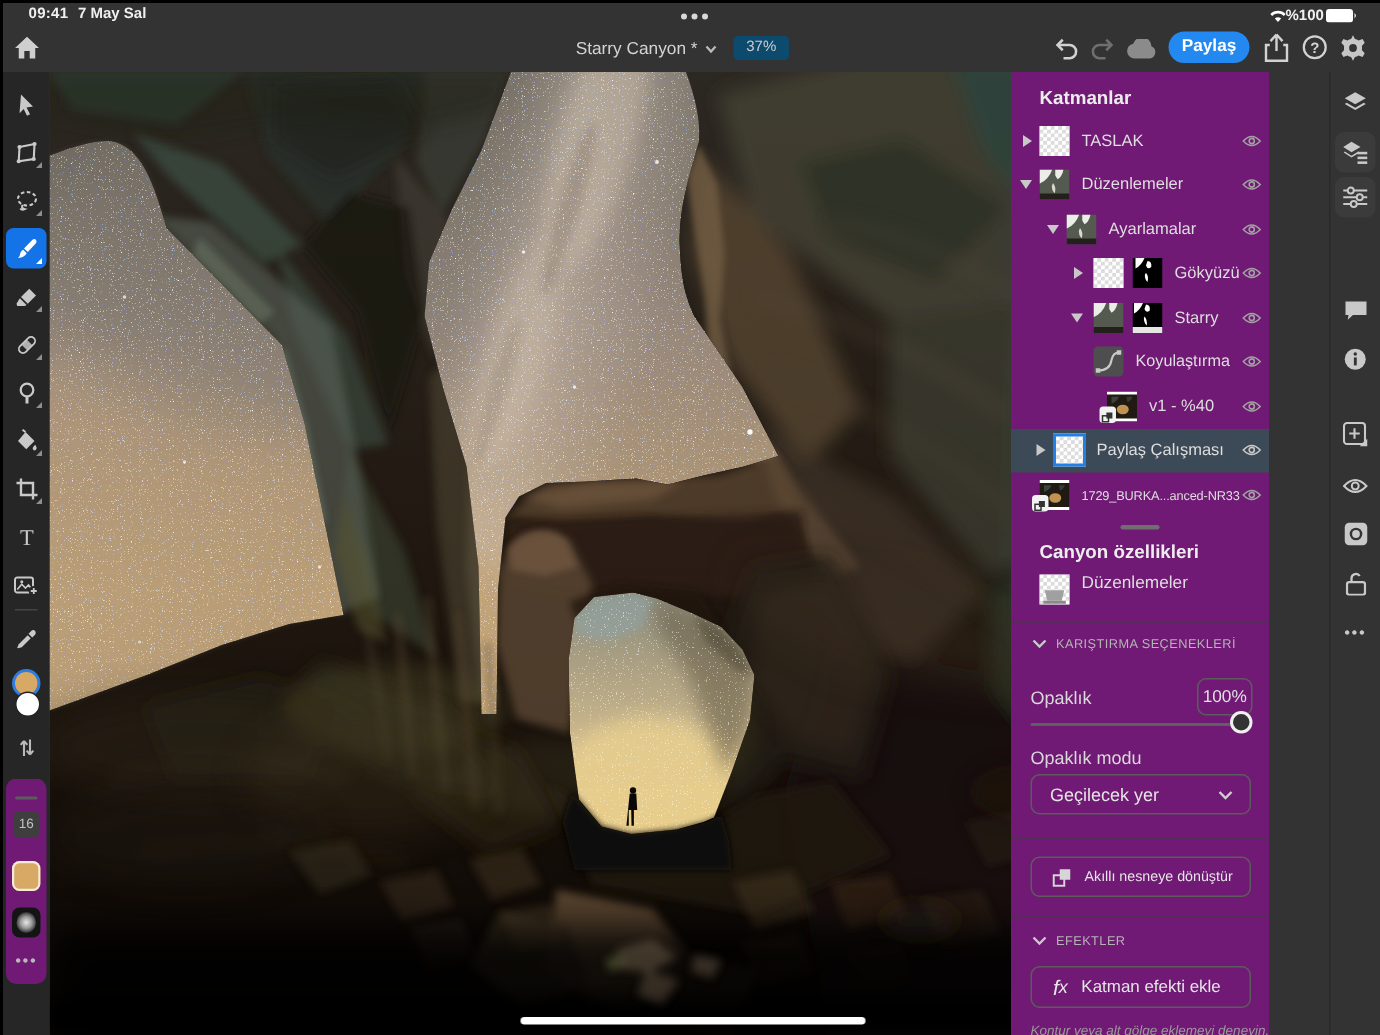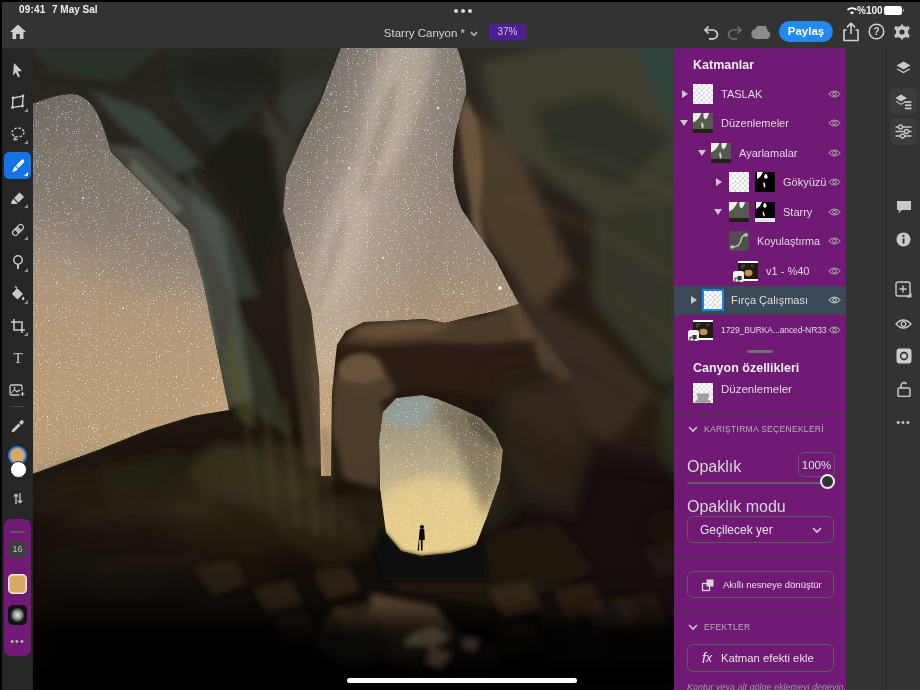--- a/index.html
+++ b/index.html
@@ -8,21 +8,21 @@
   .app { position:absolute; left:2px; top:2px; width:918px; height:688px; background:#333333; }
   
   .statusbar { position:absolute; left:0; top:0; width:918px; height:17px; color:#f0f0f0; }
   .sb-time { position:absolute; left:17px; top:2px; font-size:10px; font-weight:bold; letter-spacing:.2px; }
   .sb-date { position:absolute; left:50px; top:2px; font-size:10px; font-weight:bold; }
   .sb-dots { position:absolute; left:452px; top:7px; line-height:0; display:flex; gap:3px; }
   .sb-dots span{ display:block; width:4px; height:4px; border-radius:50%; background:#d8d8d8; }
   .sb-batt-label { position:absolute; left:855px; top:3px; font-size:10px; font-weight:bold;}
   .toolbar { position:absolute; left:0; top:17px; width:918px; height:29px; }
   .doc-title { position:absolute; left:-30px; top:8px; width:918px; text-align:center; font-size:11.5px; color:#d4d4d4; }
-  .zoom-badge { position:absolute; left:487px; top:5px; width:37px; height:16px; background:#4c1d95; border-radius:3px; color:#cdcdcd; font-size:10px; text-align:center; line-height:16px; }
+  .zoom-badge { position:absolute; left:487px; top:5px; width:37px; height:16px; background:#0c4a6e; border-radius:3px; color:#cdcdcd; font-size:10px; text-align:center; line-height:16px; }
   .paylas { position:absolute; left:777px; top:2px; width:54px; height:21px; background:#2388ef; border-radius:11px; color:#fff; font-size:12px; font-weight:bold; text-align:center; line-height:21px; }
   
   .lbar { position:absolute; left:0; top:46px; width:31px; height:642px; background:#262626; }
   .tool { position:absolute; left:0; width:31px; height:28px; display:flex; align-items:center; justify-content:center; }
   .tool-sel { position:absolute; left:2px; width:27px; height:27px; background:#1473e6; border-radius:5px; }
   .subpanel { position:absolute; left:2px; top:471px; width:27px; height:137px; background:#701a75; border-radius:7px; }
   
   .rpanel { position:absolute; left:672px; top:46px; width:172px; height:642px; background:#701a75; }
   .rsidebar { position:absolute; left:884px; top:46px; width:33px; height:642px; background:#333333; border-left:1px solid #2a2a2a; }
   .ktitle { position:absolute; left:19px; font-size:12.5px; font-weight:bold; color:#ededed; }
@@ -34,21 +34,21 @@
   .tri.r { border-left:6px solid #c8c8c8; border-top:4px solid transparent; border-bottom:4px solid transparent; }
   .tri.d { border-top:6px solid #c8c8c8; border-left:4px solid transparent; border-right:4px solid transparent; }
   .thumb { position:absolute; top:50%; transform:translateY(-50%); width:20px; height:20px; }
   .checker { background:#fff; background-image:
       linear-gradient(45deg,#d9d9d9 25%,transparent 25%,transparent 75%,#d9d9d9 75%),
       linear-gradient(45deg,#d9d9d9 25%,transparent 25%,transparent 75%,#d9d9d9 75%);
       background-size:5px 5px; background-position:0 0,2.5px 2.5px; }
   .sect-h { position:absolute; font-size:8.5px; color:#b4b4b4; letter-spacing:.3px; white-space:nowrap; }
   .divider { position:absolute; left:0; width:172px; height:1px; background:#3e3e3e; }
   .obtn { position:absolute; left:13px; width:147px; border:1px solid #5c5c5c; border-radius:6px; color:#e5e5e5; font-size:12px; display:flex; align-items:center; white-space:nowrap; }
-  .lbl { position:absolute; font-size:16px; color:#d8d8d8; }
+  .lbl { position:absolute; font-size:12px; color:#d8d8d8; }
   .homebar { position:absolute; left:345px; top:676px; width:230px; height:5px; border-radius:3px; background:#fff; }
   .corner { position:absolute; right:5px; bottom:4px; width:0; height:0; border-left:4px solid transparent; border-bottom:4px solid #8f8f8f; }
   .corner.w { border-bottom-color:#fff; }
   .sbtool { position:absolute; left:3px; width:27px; height:27px; background:#3b3b3b; border-radius:6px; display:flex; align-items:center; justify-content:center; }
   .sbicon { position:absolute; left:0; width:33px; height:27px; display:flex; align-items:center; justify-content:center; }
 </style>
 </head>
 <body>
 <div class="app">
 
@@ -543,21 +543,21 @@
       </div>
       <span class="lname" style="left:92px">v1 - %40</span>
       <svg class="eye" width="13" height="10" viewBox="0 0 15 11">
           <path d="M1 5.5 Q7.5 -1.5 14 5.5 Q7.5 12.5 1 5.5 Z" fill="none" stroke="#a2a2a2" stroke-width="1.2"></path>
           <circle cx="7.5" cy="5.5" r="2" fill="none" stroke="#a2a2a2" stroke-width="1.2"></circle>
         </svg>
     </div>
     <div class="lrow sel" style="top:237.5px">
       <span class="tri r" style="left:17px"></span>
       <div class="thumb checker" style="left:28px;border:2px solid #2180e8;width:22px;height:22px"></div>
-      <span class="lname" style="left:57px">Fırça Çalışması</span>
+      <span class="lname" style="left:57px">Paylaş Çalışması</span>
       <svg class="eye" width="13" height="10" viewBox="0 0 15 11">
           <path d="M1 5.5 Q7.5 -1.5 14 5.5 Q7.5 12.5 1 5.5 Z" fill="none" stroke="#c9c9c9" stroke-width="1.2"></path>
           <circle cx="7.5" cy="5.5" r="2" fill="none" stroke="#c9c9c9" stroke-width="1.2"></circle>
         </svg>
     </div>
     <div class="lrow" style="top:267px">
       <div class="thumb" style="left:19px"><svg width="20" height="20" viewBox="0 0 20 20">
             <rect width="20" height="20" fill="#211a13"></rect>
             <rect width="20" height="2" fill="#fff"></rect>
             <rect y="18" width="20" height="2" fill="#fff"></rect>

